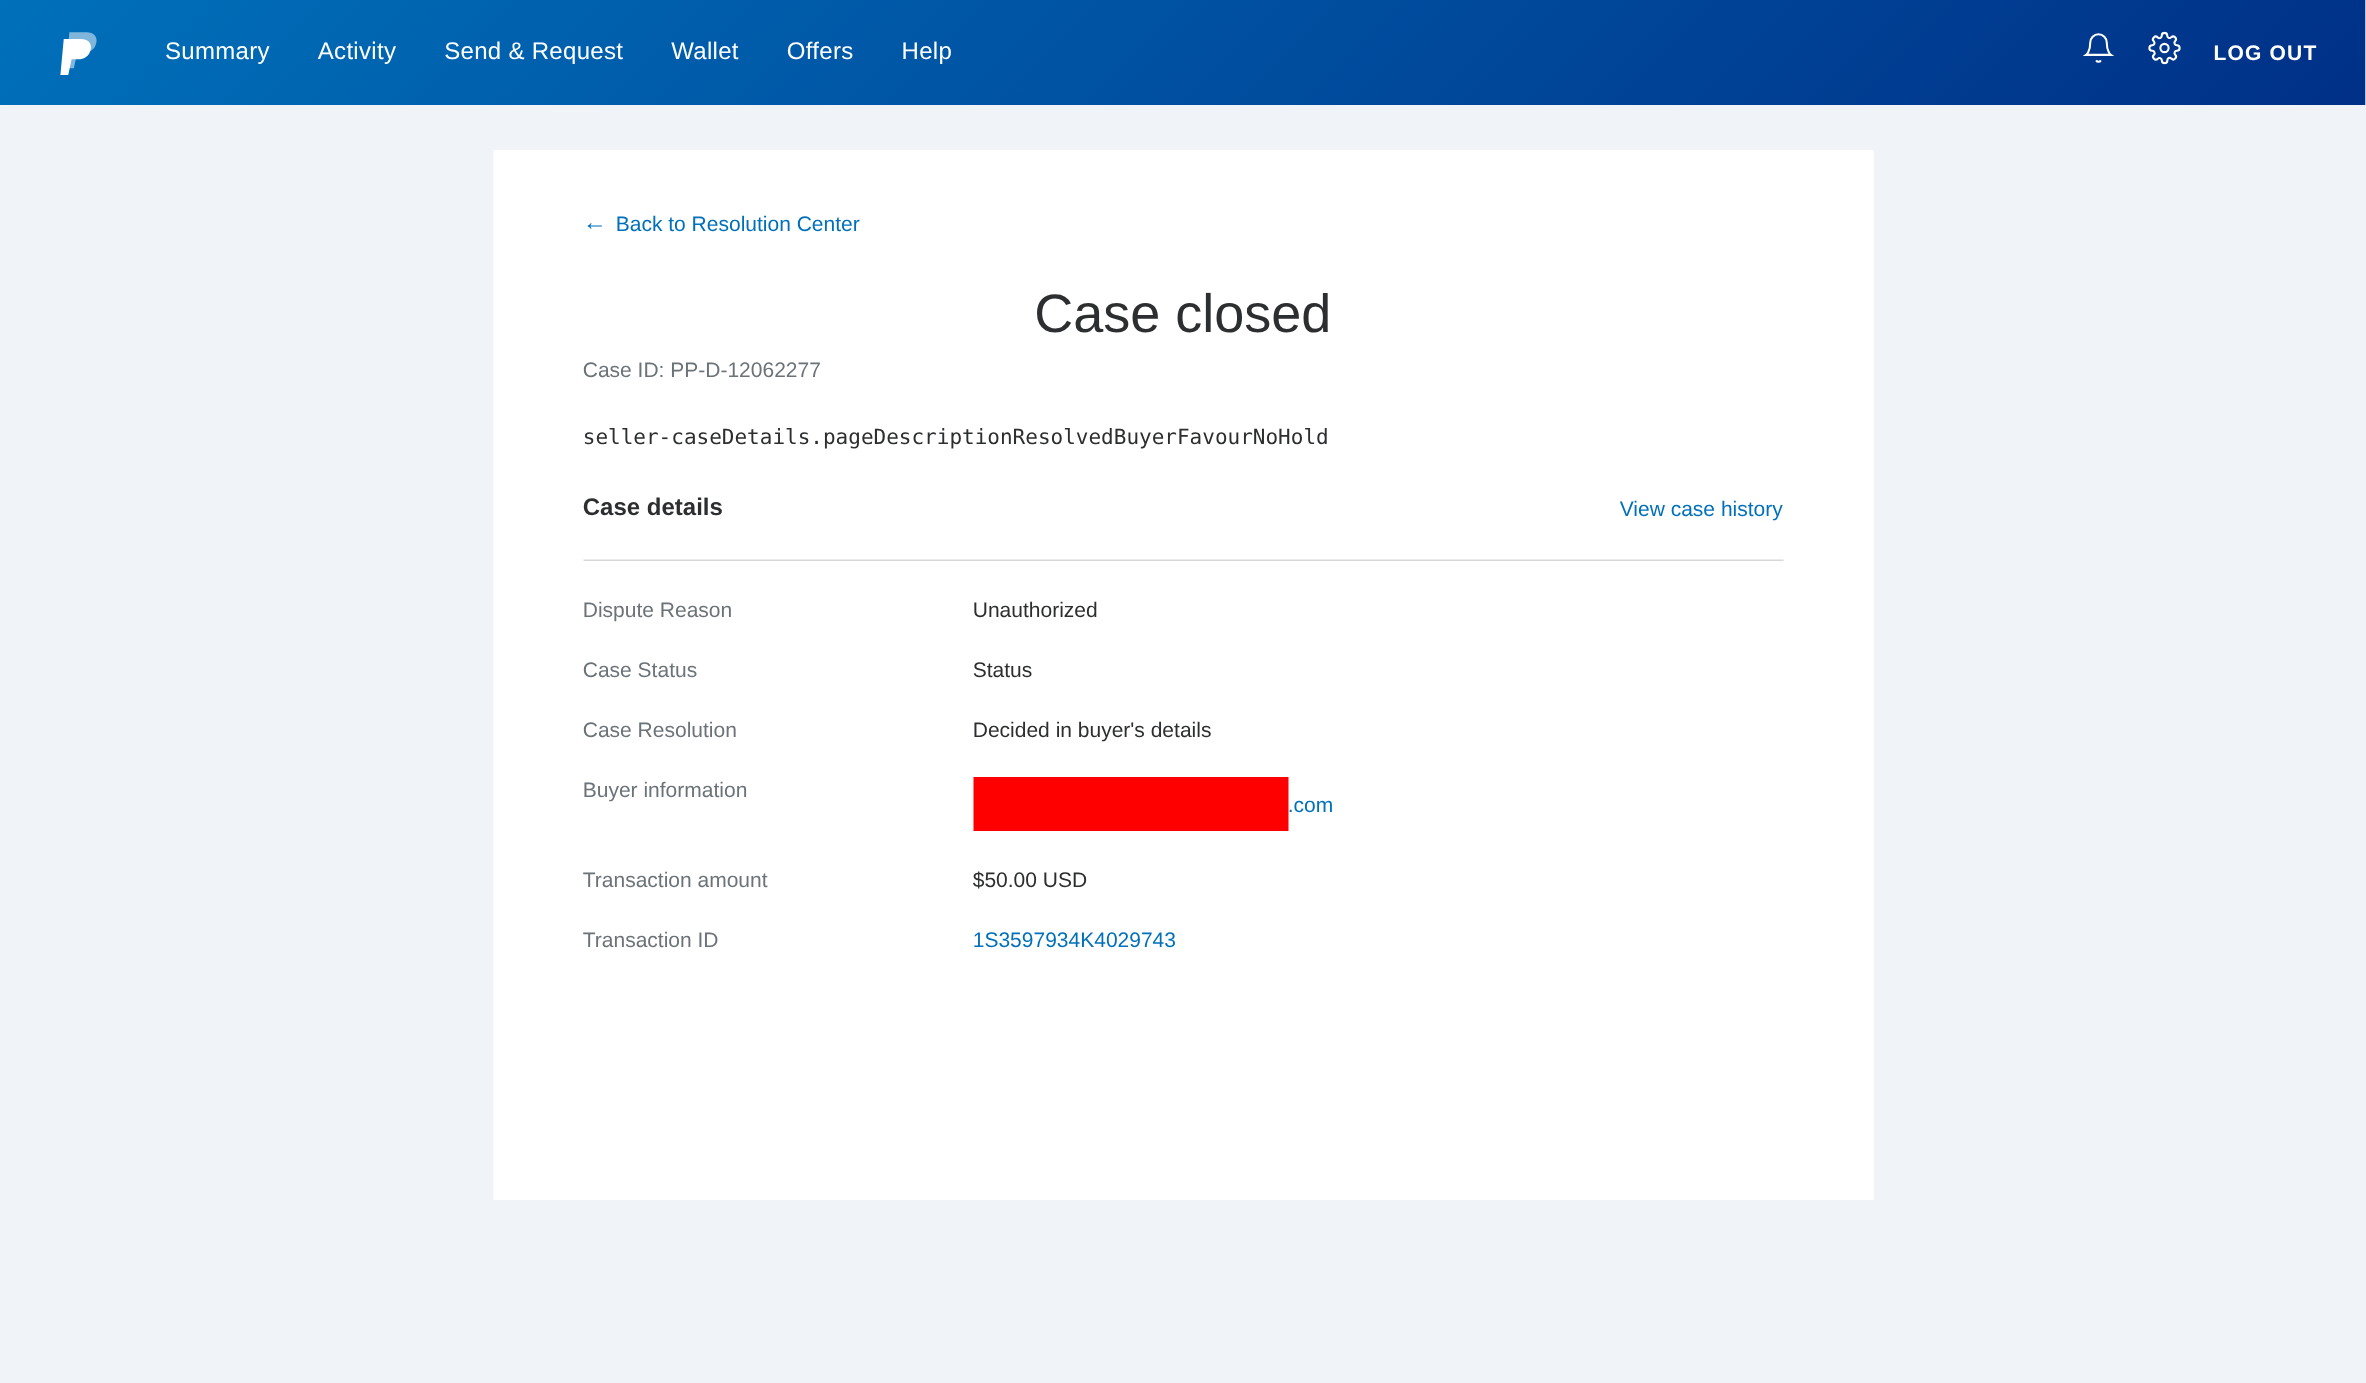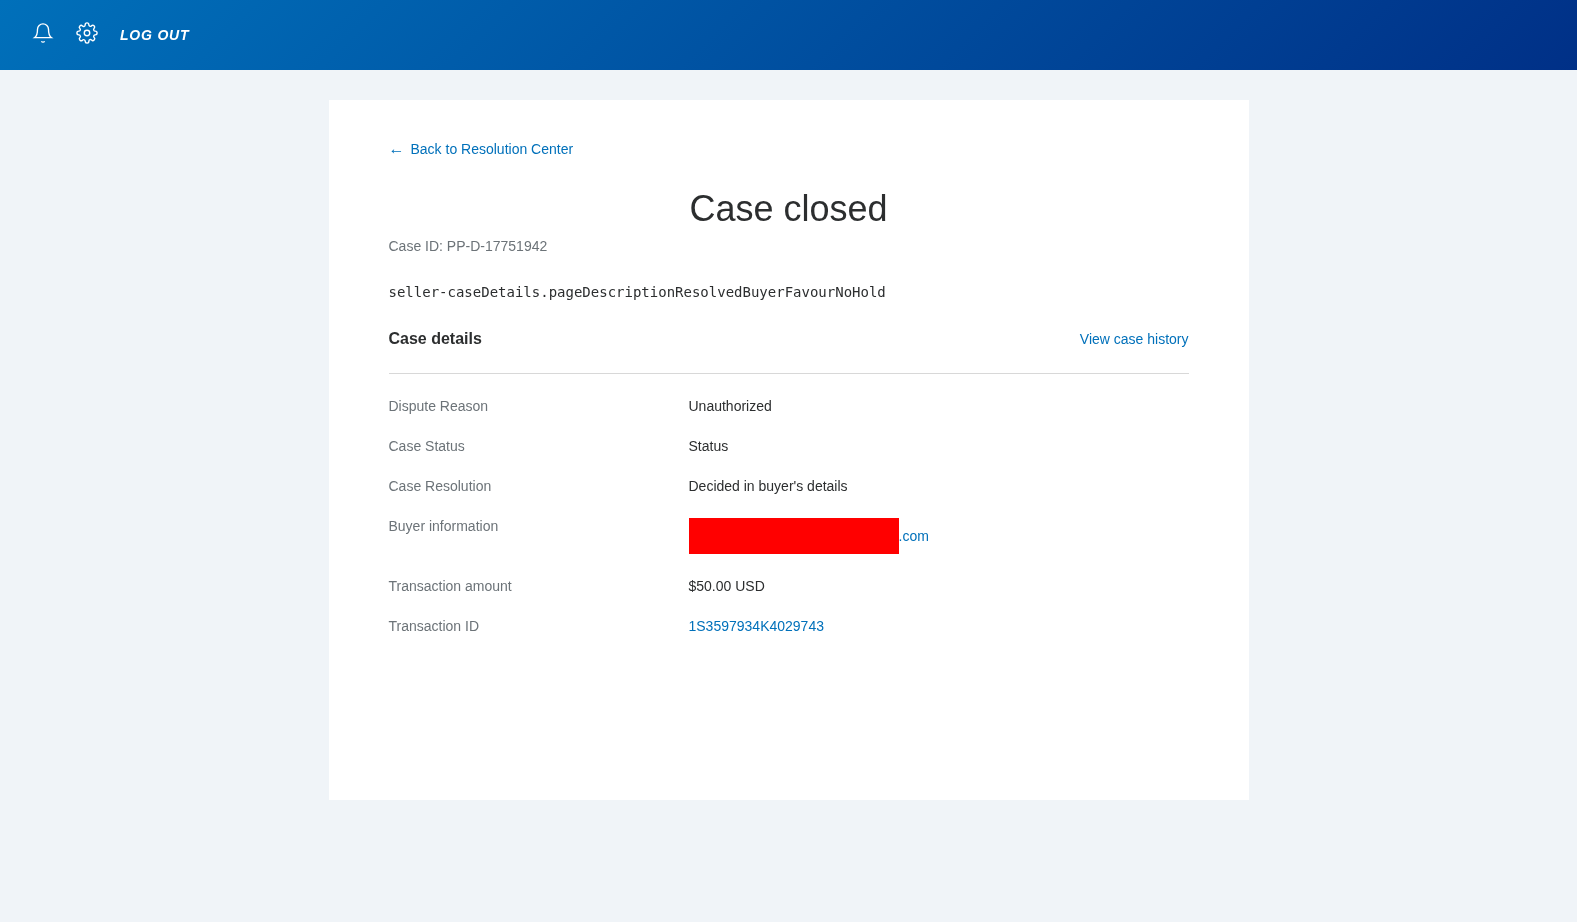--- a/index.html
+++ b/index.html
@@ -50,21 +50,20 @@
       font-size: 16px;
       font-weight: 400;
       letter-spacing: 0.2px;
       cursor: pointer;
     }
 
     .header-right {
       display: flex;
       align-items: center;
       gap: 22px;
-      font-style: italic;
     }
 
     .header-icon {
       color: #fff;
       font-size: 20px;
       cursor: pointer;
     }
 
     .logout-btn {
       color: #fff;
@@ -145,21 +144,20 @@
       color: #0070ba;
       font-size: 14px;
       cursor: pointer;
       text-decoration: none;
     }
 
     .detail-row {
       display: flex;
       margin-bottom: 24px;
       align-items: flex-start;
-      gap: 40px;
     }
 
     .detail-label {
       width: 260px;
       min-width: 260px;
       font-size: 14px;
       color: #6c7378;
     }
 
     .detail-value {
@@ -193,20 +191,36 @@
 
     
     .bell-icon, .gear-icon {
       cursor: pointer;
     }
   </style>
 </head>
 <body>
 
 <header>
+  <div class="header-left">
+    <div class="paypal-logo">
+      <svg viewBox="0 0 24 24" fill="none" xmlns="http://www.w3.org/2000/svg">
+        <path d="M7.5 3h7.5C18.5 3 20 5 19.5 7.5 19 10.5 16.5 12 14 12H11L9.5 19H6L7.5 3Z" fill="white" opacity="0.5"></path>
+        <path d="M5 6h7.5C16 6 17.5 8 17 10.5 16.5 13.5 14 15 11.5 15H8.5L7 22H3.5L5 6Z" fill="white"></path>
+      </svg>
+    </div>
+    <nav>
+      <a>Summary</a>
+      <a>Activity</a>
+      <a>Send &amp; Request</a>
+      <a>Wallet</a>
+      <a>Offers</a>
+      <a>Help</a>
+    </nav>
+  </div>
   <div class="header-right">
     <span class="bell-icon header-icon">
       <svg width="22" height="22" viewBox="0 0 24 24" fill="none" stroke="white" stroke-width="1.5">
         <path d="M18 8A6 6 0 0 0 6 8c0 7-3 9-3 9h18s-3-2-3-9"></path>
         <path d="M13.73 21a2 2 0 0 1-3.46 0"></path>
       </svg>
     </span>
     <span class="gear-icon header-icon">
       <svg width="22" height="22" viewBox="0 0 24 24" fill="none" stroke="white" stroke-width="1.5">
         <circle cx="12" cy="12" r="3"></circle>
@@ -219,21 +233,21 @@
 
 <div class="page-wrapper">
   <div class="content-card">
 
     <a class="back-link">
       <span class="back-arrow">←</span>
       <span>Back to Resolution Center</span>
     </a>
 
     <h1 class="case-title">Case closed</h1>
-    <p class="case-id">Case ID: PP-D-17751942</p>
+    <p class="case-id">Case ID: PP-D-12062277</p>
 
     <p class="page-description">seller-caseDetails.pageDescriptionResolvedBuyerFavourNoHold</p>
 
     <div class="case-details-header">
       <span class="case-details-title">Case details</span>
       <a class="view-history-link">View case history</a>
     </div>
 
     <div class="detail-row">
       <span class="detail-label">Dispute Reason</span>

